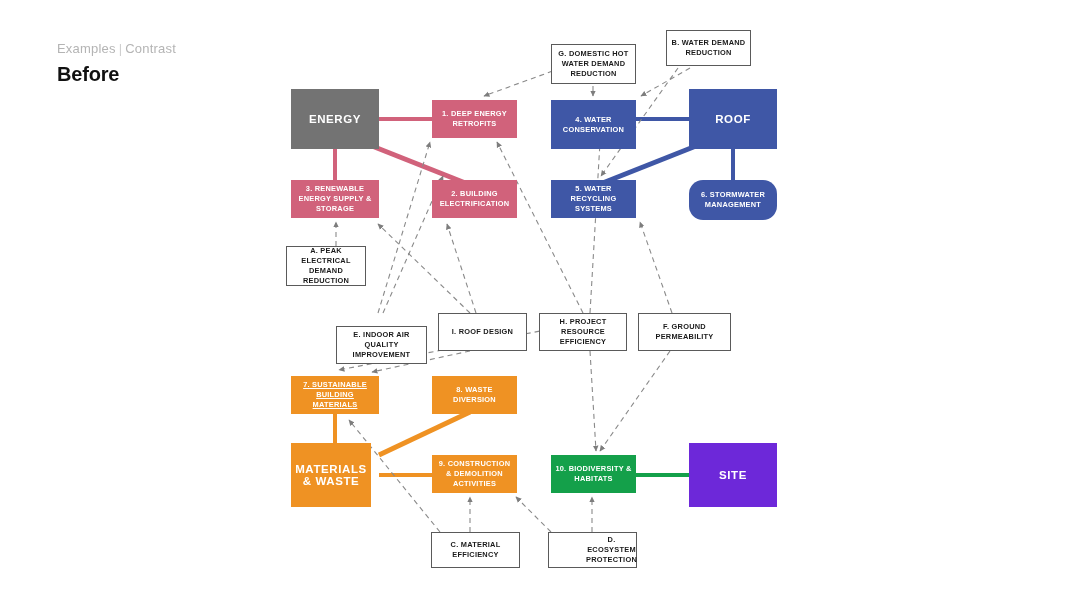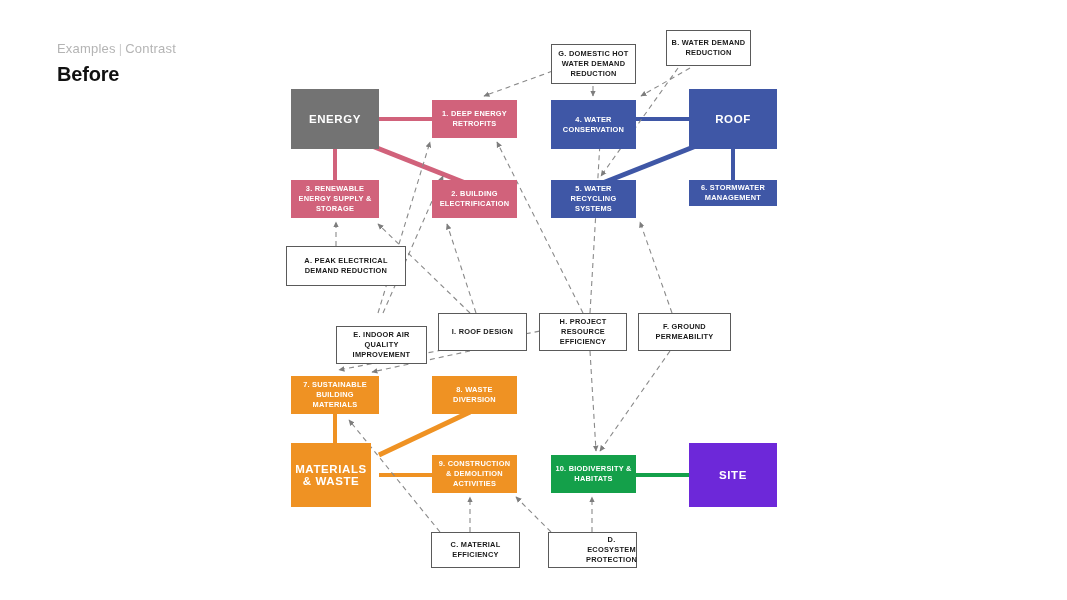--- a/index.html
+++ b/index.html
@@ -202,28 +202,28 @@
 
     <div class="node hub" style="left:689px;top:89px;width:88px;height:60px;background:#3f57a6;">
       <span class="lbl">ROOF</span>
     </div>
     <div class="node strat" style="left:551px;top:100px;width:85px;height:49px;background:#3f57a6;">
       <span class="lbl">4. WATER CONSERVATION</span>
     </div>
     <div class="node strat" style="left:551px;top:180px;width:85px;height:38px;background:#3f57a6;">
       <span class="lbl">5. WATER RECYCLING SYSTEMS</span>
     </div>
-    <div class="node strat" style="left:689px;top:180px;width:88px;height:26px;background:#3f57a6;">
+    <div class="node strat" style="left:689px;top:180px;width:88px;height:40px;background:#3f57a6;border-radius:14px;">
       <span class="lbl">6. STORMWATER MANAGEMENT</span>
     </div>
 
     <div class="node hub" style="left:291px;top:443px;width:80px;height:64px;background:#ef9223;">
       <span class="lbl">MATERIALS &amp; WASTE</span>
     </div>
-    <div class="node strat" style="left:291px;top:376px;width:88px;height:38px;background:#ef9223;">
+    <div class="node strat" style="left:291px;top:376px;width:88px;height:38px;background:#ef9223;text-decoration:underline;">
       <span class="lbl">7. SUSTAINABLE BUILDING MATERIALS</span>
     </div>
     <div class="node strat" style="left:432px;top:376px;width:85px;height:38px;background:#ef9223;">
       <span class="lbl">8. WASTE DIVERSION</span>
     </div>
     <div class="node strat" style="left:432px;top:455px;width:85px;height:38px;background:#ef9223;">
       <span class="lbl">9. CONSTRUCTION &amp; DEMOLITION ACTIVITIES</span>
     </div>
 
     <div class="node hub" style="left:689px;top:443px;width:88px;height:64px;background:#6d28d9;">
@@ -232,21 +232,21 @@
     <div class="node strat" style="left:551px;top:455px;width:85px;height:38px;background:#14a04a;">
       <span class="lbl">10. BIODIVERSITY &amp; HABITATS</span>
     </div>
 
     <div class="node outcome" style="left:551px;top:26px;width:85px;height:40px;margin-top:18px;">
       <span class="lbl">G. DOMESTIC HOT WATER DEMAND REDUCTION</span>
     </div>
     <div class="node outcome" style="left:666px;top:30px;width:85px;height:36px;">
       <span class="lbl">B. WATER DEMAND REDUCTION</span>
     </div>
-    <div class="node outcome" style="left:286px;top:246px;width:120px;height:40px;">
+    <div class="node outcome" style="left:286px;top:246px;width:80px;height:40px;">
       <span class="lbl">A. PEAK ELECTRICAL DEMAND REDUCTION</span>
     </div>
     <div class="node outcome" style="left:336px;top:326px;width:91px;height:38px;">
       <span class="lbl">E. INDOOR AIR QUALITY IMPROVEMENT</span>
     </div>
     <div class="node outcome" style="left:438px;top:313px;width:89px;height:38px;align-items:center;">
       <span class="lbl">I. ROOF DESIGN</span>
     </div>
     <div class="node outcome" style="left:539px;top:313px;width:88px;height:38px;">
       <span class="lbl">H. PROJECT RESOURCE EFFICIENCY</span>

